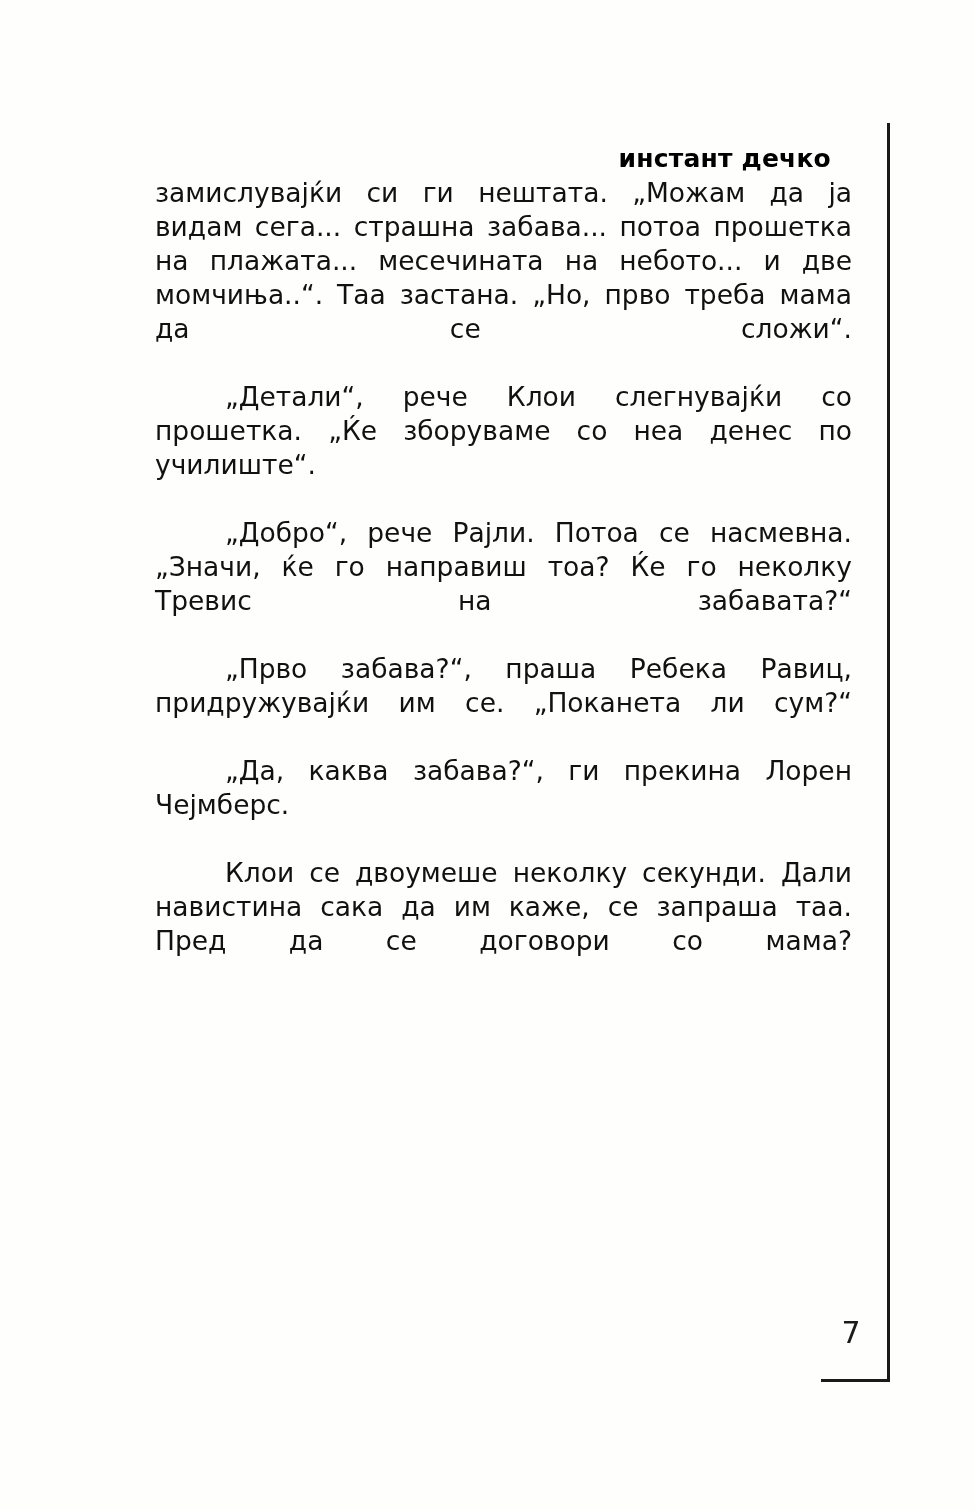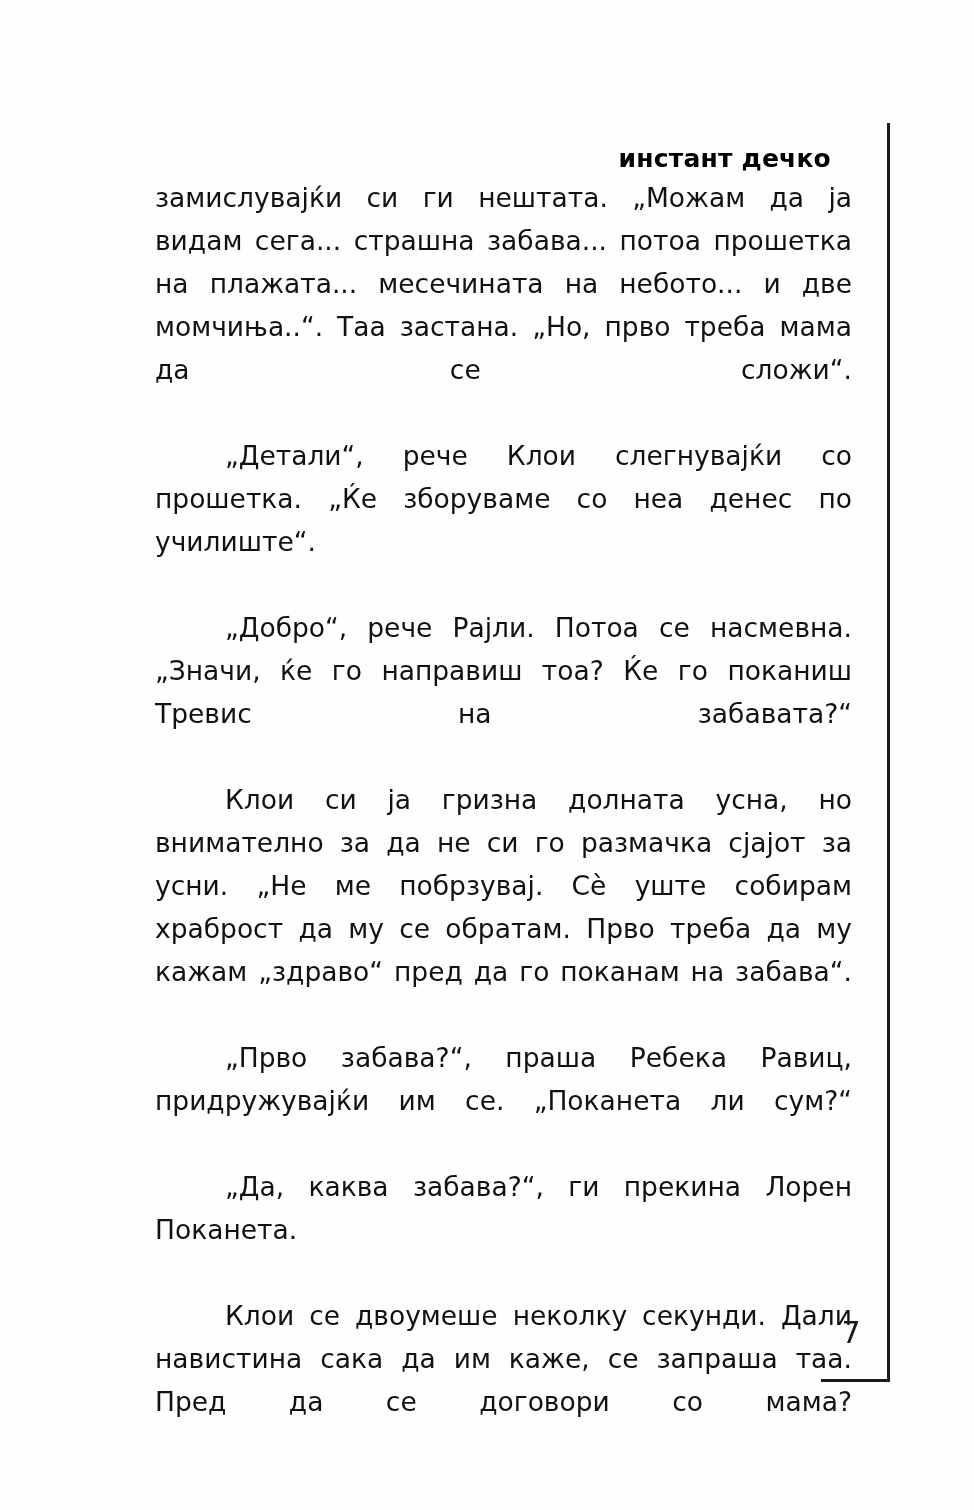--- a/index.html
+++ b/index.html
@@ -62,21 +62,21 @@
     position: absolute;
     top: 176px;
     left: 155px;
     width: 697px;
   }
 
   .textblock p {
     margin: 0;
     font-family: "DejaVu Sans", sans-serif;
     font-size: 26.5px;
-    line-height: 43px;
+    line-height: 34px;
     color: #111111;
     text-align: justify;
     text-justify: inter-word;
     -webkit-hyphens: none;
     hyphens: none;
     word-spacing: 0px;
   }
 
   .textblock p.indent {
     text-indent: 70px;
@@ -108,23 +108,22 @@
 <div class="page">
 
   <div class="running-head">инстант дечко</div>
 
   <div class="rule-vertical"></div>
   <div class="rule-horizontal"></div>
 
   <div class="textblock">
     <p>замислувајќи си ги нештата. „Можам да ја видам сега... страшна забава... потоа прошетка на плажата... месечината на небото... и две момчиња..“. Таа застана. „Но, прво треба мама да се сложи“.</p>
     <p class="indent">„Детали“, рече Клои слегнувајќи со прошетка. „Ќе зборуваме со неа денес по училиште“.</p>
-    <p class="indent">„Добро“, рече Рајли. Потоа се насмевна. „Значи, ќе го направиш тоа? Ќе го поканиш Тревис на забавата?“</p>
-    <p class="indent">Клои си ја гризна долната усна, но внимателно за да не си го размачка сјајот за усни. „Не ме побрзувај. Сè уште собирам храброст да му се обратам. Прво треба да му кажам „здраво“ пред да го поканам на забава“.</p>
+    <p class="indent">„Добро“, рече Рајли. Потоа се насмевна. „Значи, ќе го направиш тоа? Ќе го неколку Тревис на забавата?“</p>
     <p class="indent">„Прво забава?“, праша Ребека Равиц, придружувајќи им се. „Поканета ли сум?“</p>
-    <p class="indent">„Да, каква забава?“, ги прекина Лорен Поканета.</p>
+    <p class="indent">„Да, каква забава?“, ги прекина Лорен Чејмберс.</p>
     <p class="indent">Клои се двоумеше неколку секунди. Дали навистина сака да им каже, се запраша таа. Пред да се договори со мама?</p>
 
   </div>
 
   <div class="folio">7</div>
 
 </div>
 
 </body></html>

